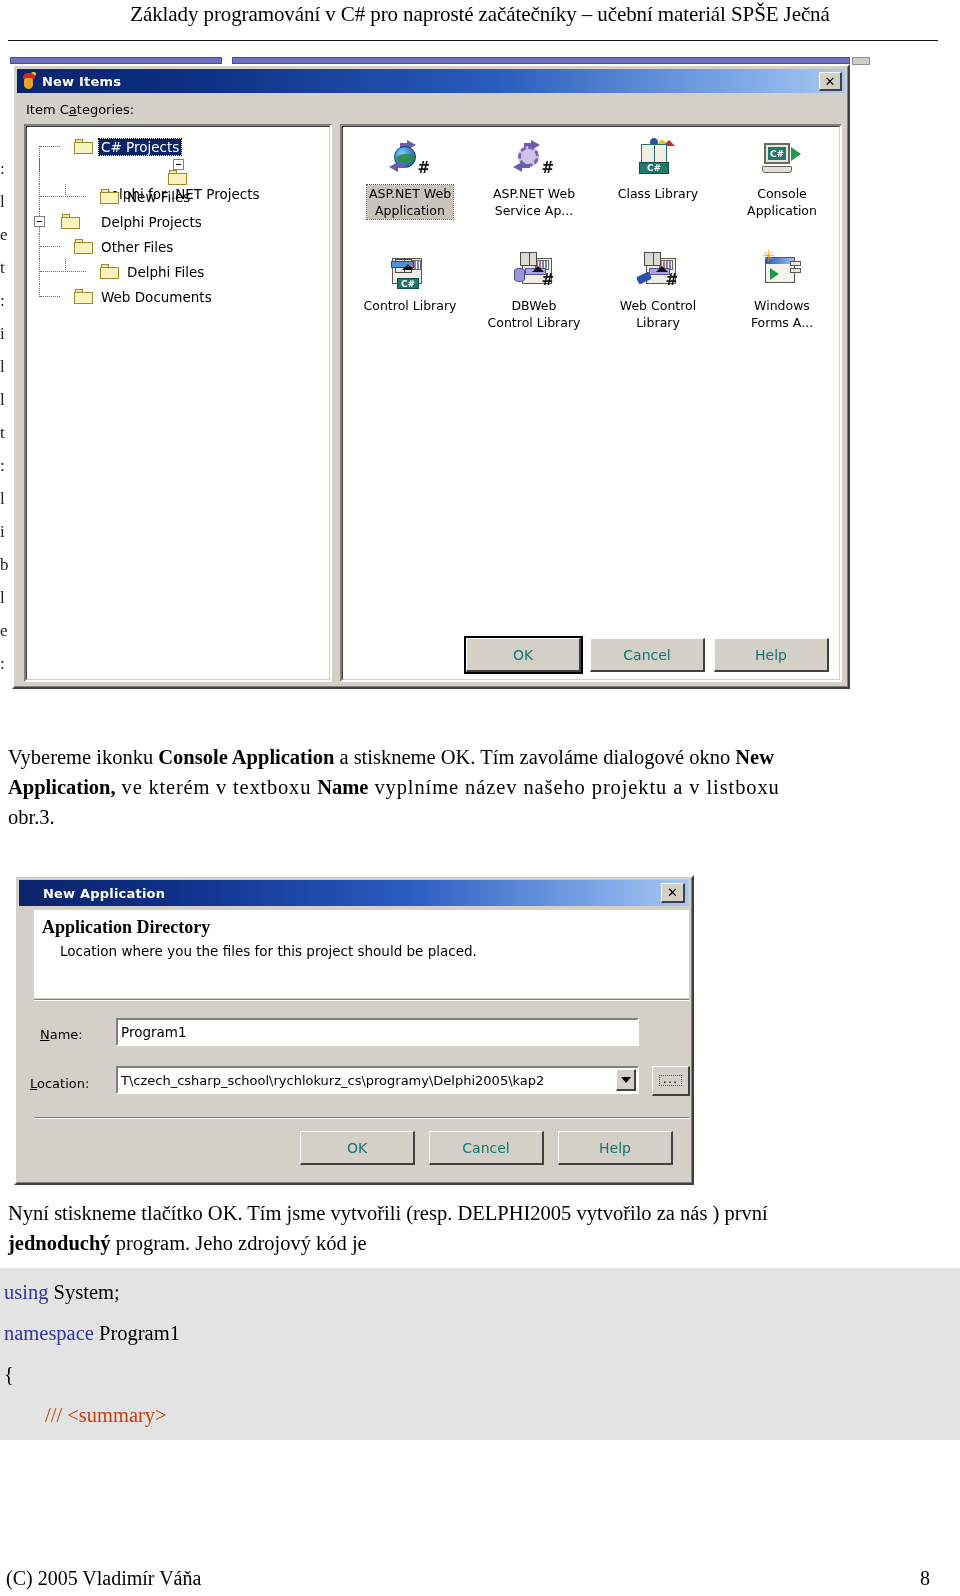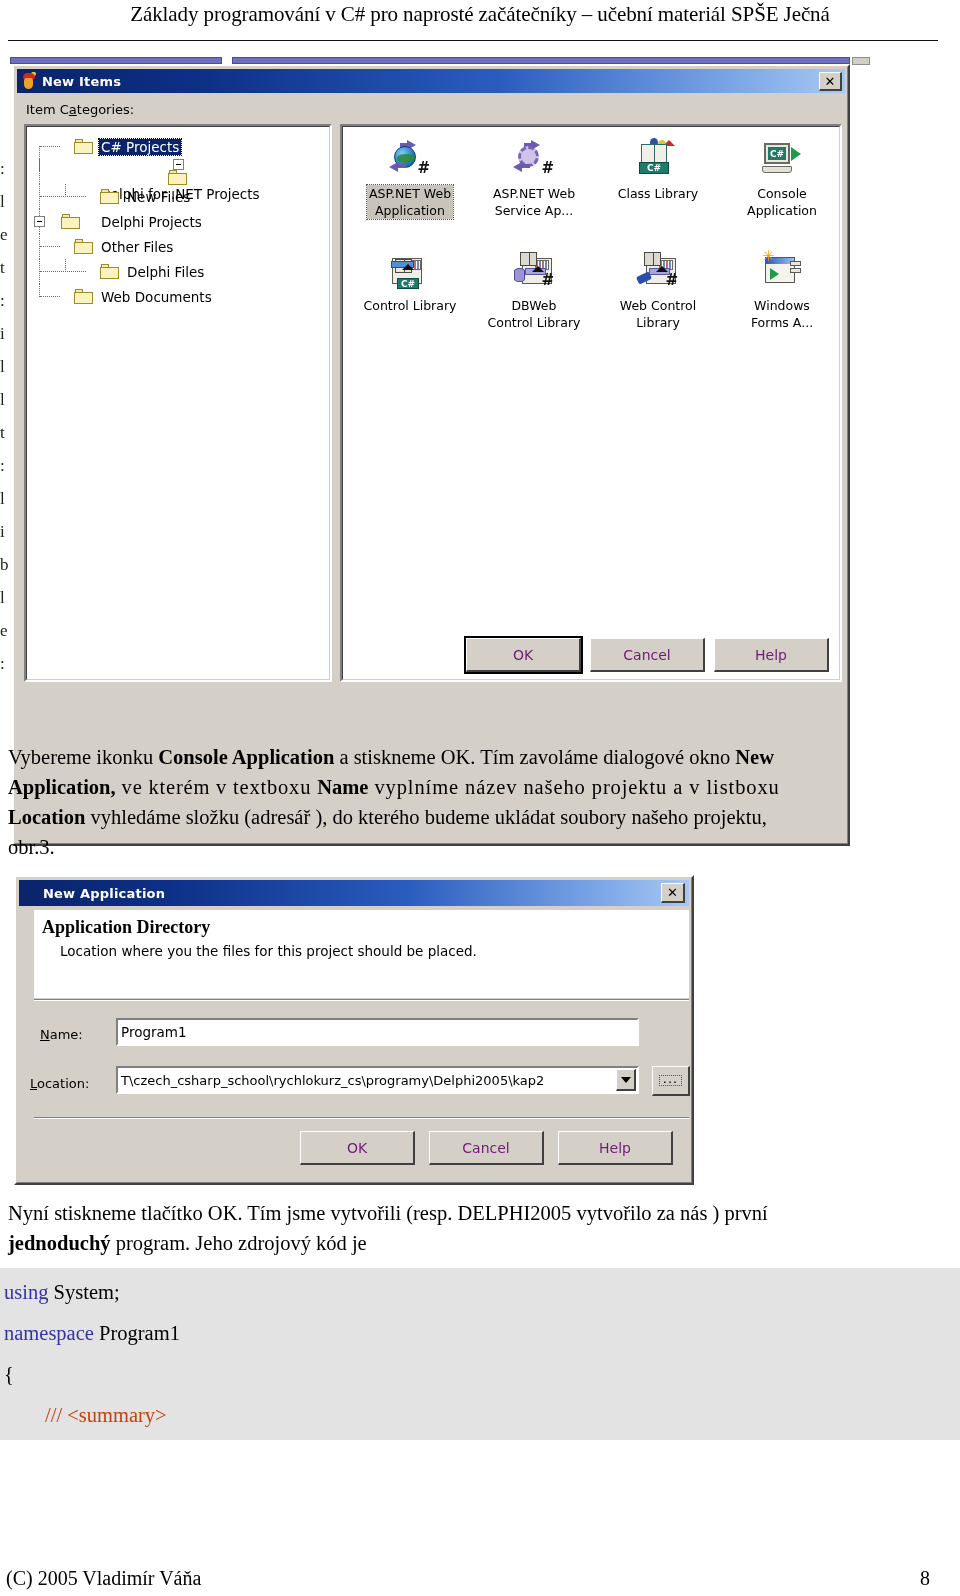--- a/index.html
+++ b/index.html
@@ -482,21 +482,21 @@
   .btn {
     position: absolute;
     background: #d4d0c8;
     border-top: 1px solid #ffffff;
     border-left: 1px solid #ffffff;
     border-right: 2px solid #404040;
     border-bottom: 2px solid #404040;
     box-sizing: border-box;
     font-family: "DejaVu Sans", sans-serif;
     font-size: 14px;
-    color: #701a75;
+    color: #0f766e;
     display: flex;
     align-items: center;
     justify-content: center;
   }
   .btn.default { outline: 2px solid #000; outline-offset: 0px; }
 
   
   .textbox {
     position: absolute;
     background: #ffffff;
@@ -641,21 +641,21 @@
     <div class="margin-frag" style="top: 424px;">t</div>
     <div class="margin-frag" style="top: 457px;">:</div>
     <div class="margin-frag" style="top: 490px;">l</div>
     <div class="margin-frag" style="top: 523px;">i</div>
     <div class="margin-frag" style="top: 556px;">b</div>
     <div class="margin-frag" style="top: 589px;">l</div>
     <div class="margin-frag" style="top: 622px;">e</div>
     <div class="margin-frag" style="top: 655px;">:</div>
   </div>
 
-<div class="dialog" style="left:12px; top:64px; width:838px; height:782px;">
+<div class="dialog" style="left:12px; top:64px; width:838px; height:625px;">
   <div class="dlg-inner-bevel"></div>
 
   <div class="titlebar" style="width:828px;">
     <span class="titlebar-icon">
       <span class="plume"></span>
         <span class="helmet"></span>
         <span class="face"></span>
     </span>
     <span class="titlebar-title">New Items</span>
     <span class="titlebar-close">✕</span>
@@ -863,23 +863,20 @@
 <div class="btn" style="left:590px; top:638px; width:115px; height:34px;">Cancel</div>
 <div class="btn" style="left:714px; top:638px; width:115px; height:34px;">Help</div>
 
 <div class="para" style="left:8px; top:742px; width:938px;">
   <div style="white-space:nowrap;">
     <span>Vybereme ikonku </span><b>Console Application</b><span> a stiskneme OK. Tím zavoláme dialogové okno </span><b>New</b>
   </div>
   <div style="white-space:nowrap;">
     <b>Application,</b><span style="letter-spacing:0.8px;"> ve kterém v textboxu </span><b>Name</b><span style="letter-spacing:0.9px;"> vyplníme název našeho projektu a v listboxu</span>
   </div>
-  <div style="white-space:nowrap;">
-    <b>Location</b><span> vyhledáme složku (adresář ), do kterého budeme ukládat soubory našeho projektu,</span>
-  </div>
   <div>obr.3.</div>
 </div>
 
 <div class="dialog" style="left:14px; top:875px; width:680px; height:310px;">
   <div class="dlg-inner-bevel"></div>
 
   <div class="titlebar" style="width:670px; height:26px; left:3px; top:3px;">
     <span class="titlebar-title" style="margin-left:24px;">New Application</span>
     <span class="titlebar-close" style="right:4px; top:3px; width:24px; height:20px;">✕</span>
   </div>

